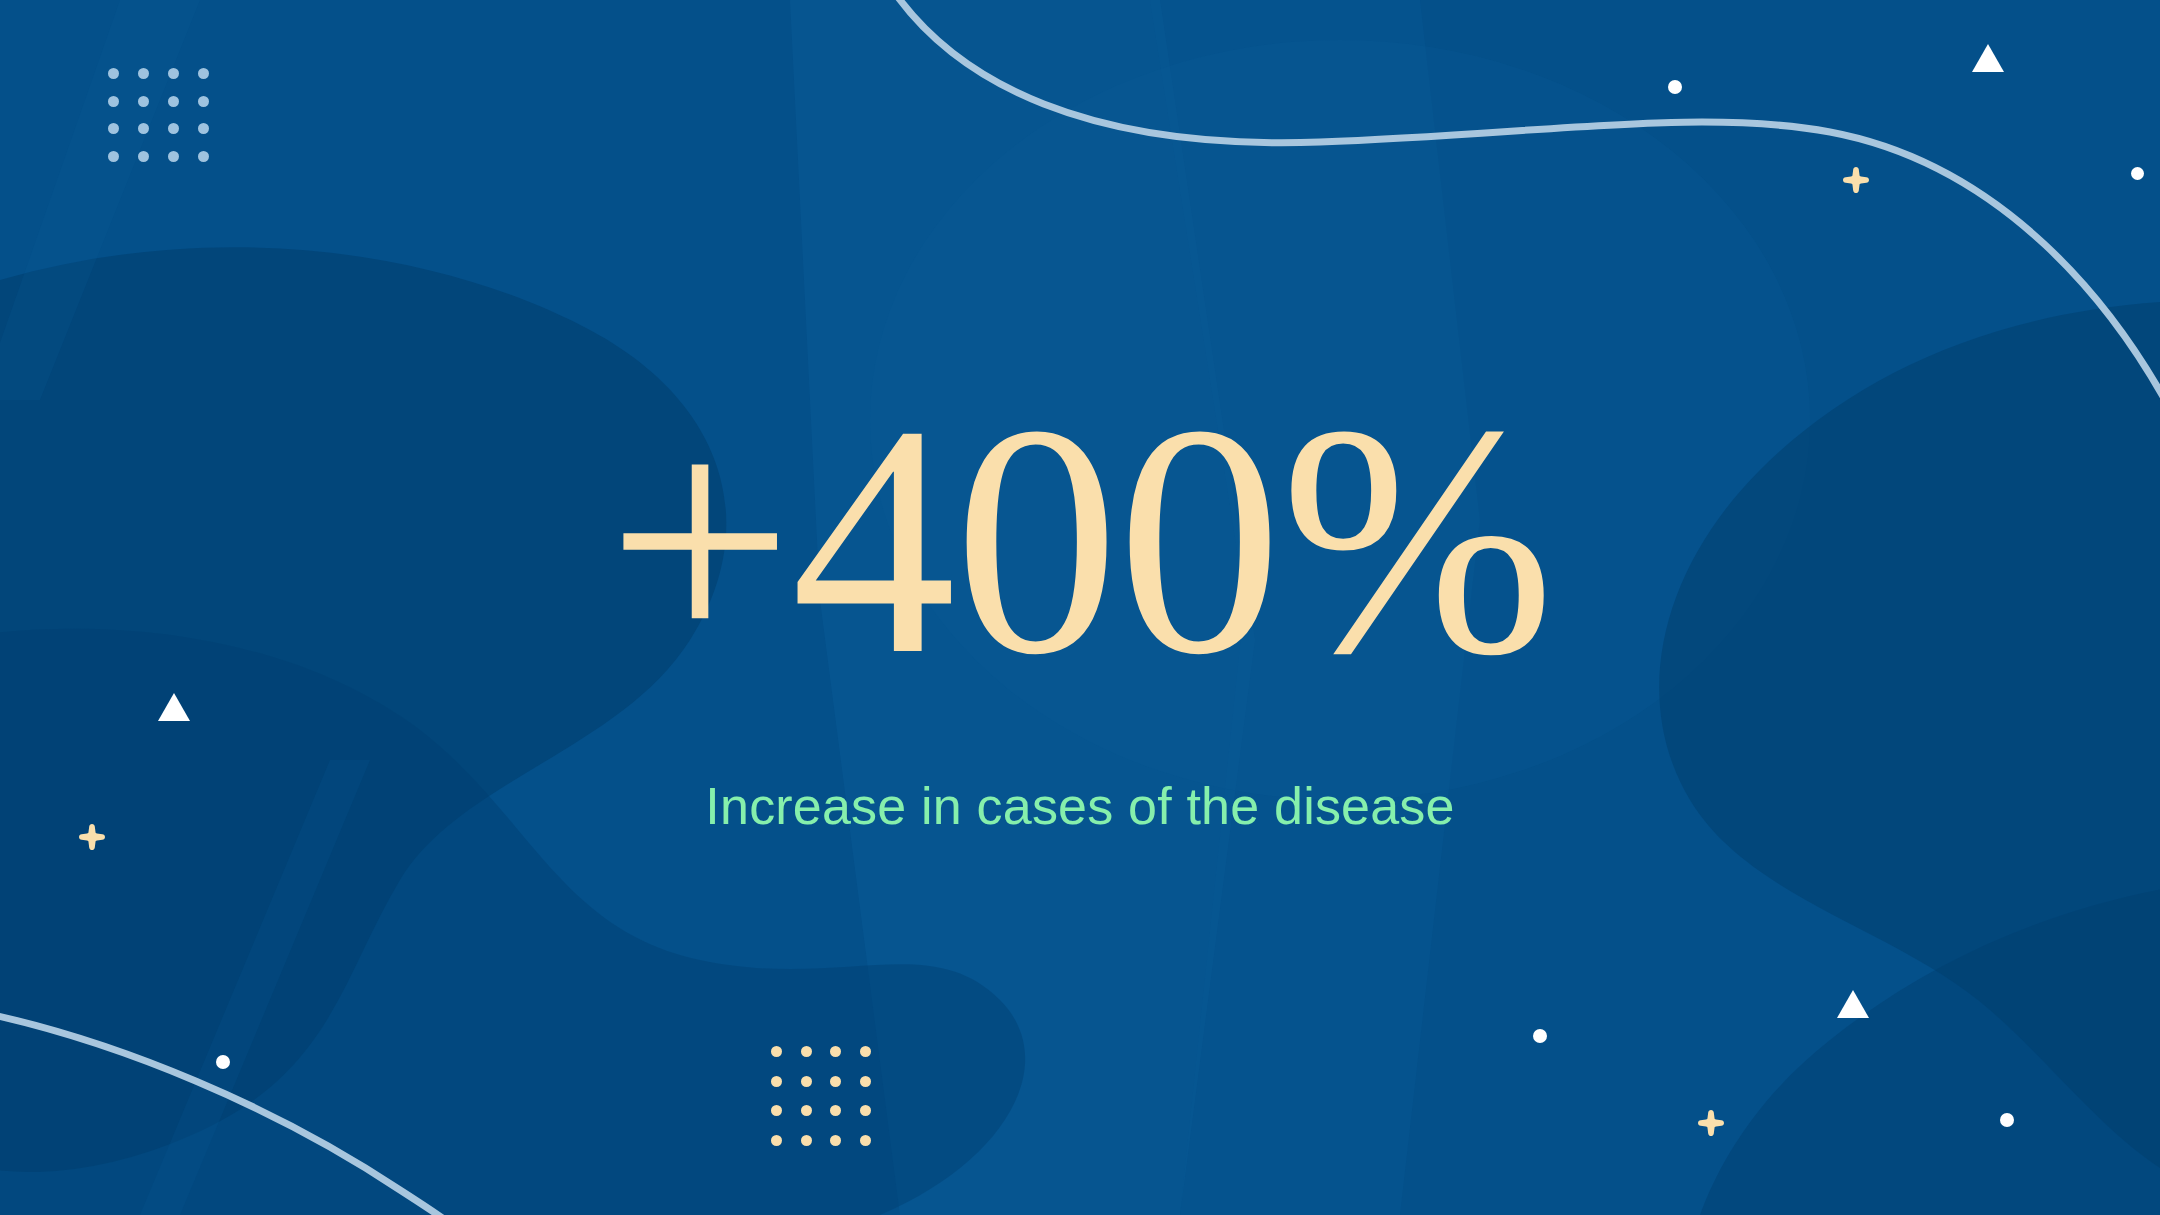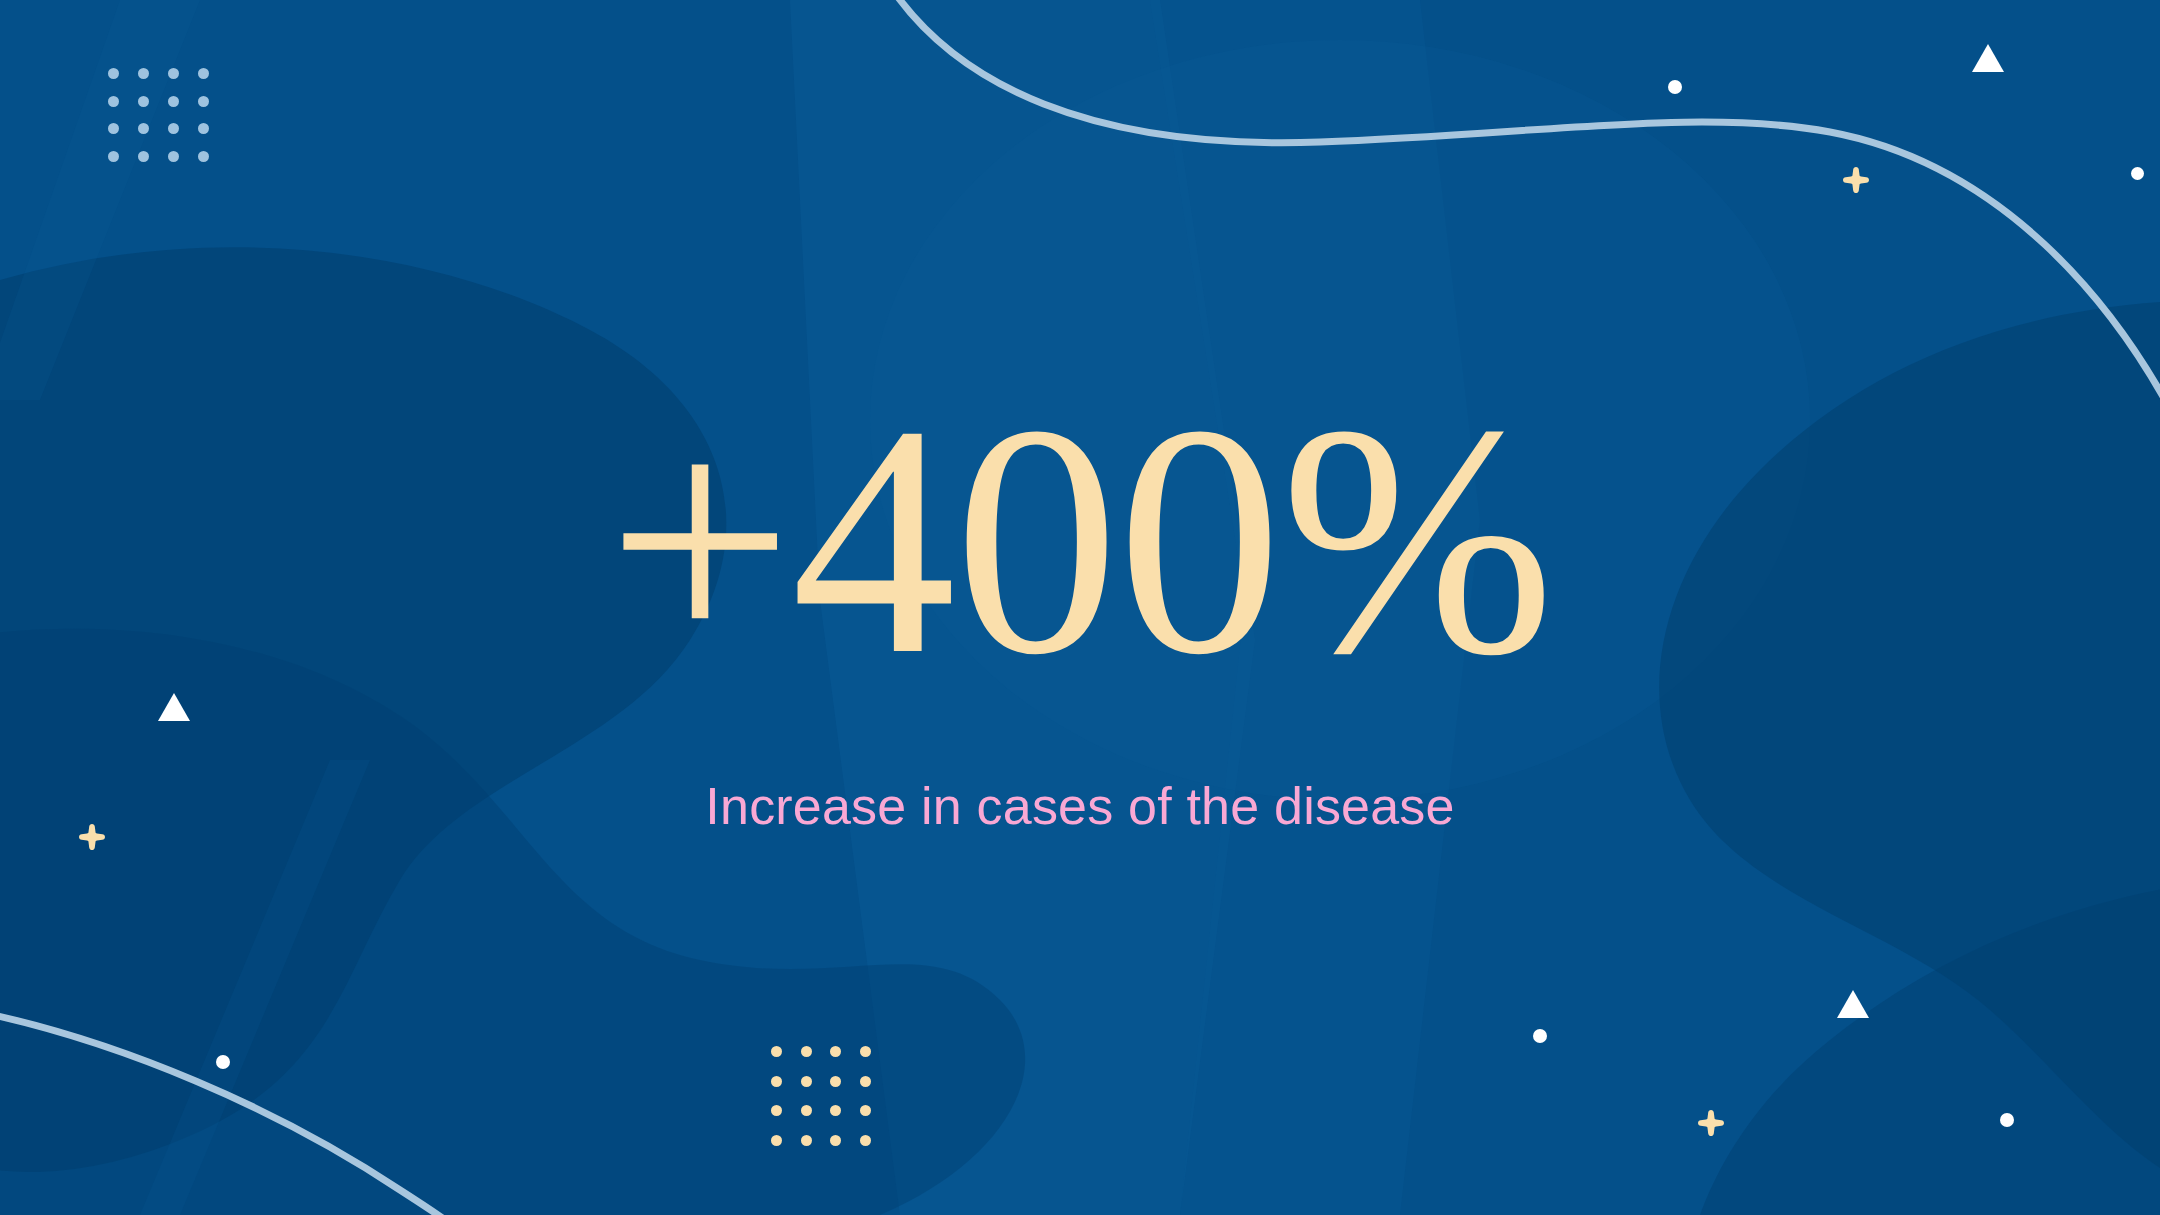--- a/index.html
+++ b/index.html
@@ -48,21 +48,21 @@
     letter-spacing: -2px;
     margin: 0;
     padding: 0;
     transform: translateY(-26px);
     white-space: nowrap;
   }
   .stat-caption {
     font-family: "Liberation Sans", sans-serif;
     font-size: 52px;
     font-weight: 400;
-    color: #f9a8d4;
+    color: #86efac;
     margin: 0;
     padding: 0;
     transform: translateY(30px);
     letter-spacing: 0.2px;
     white-space: nowrap;
   }
 
   
   .dot-grid {
     position: absolute;

